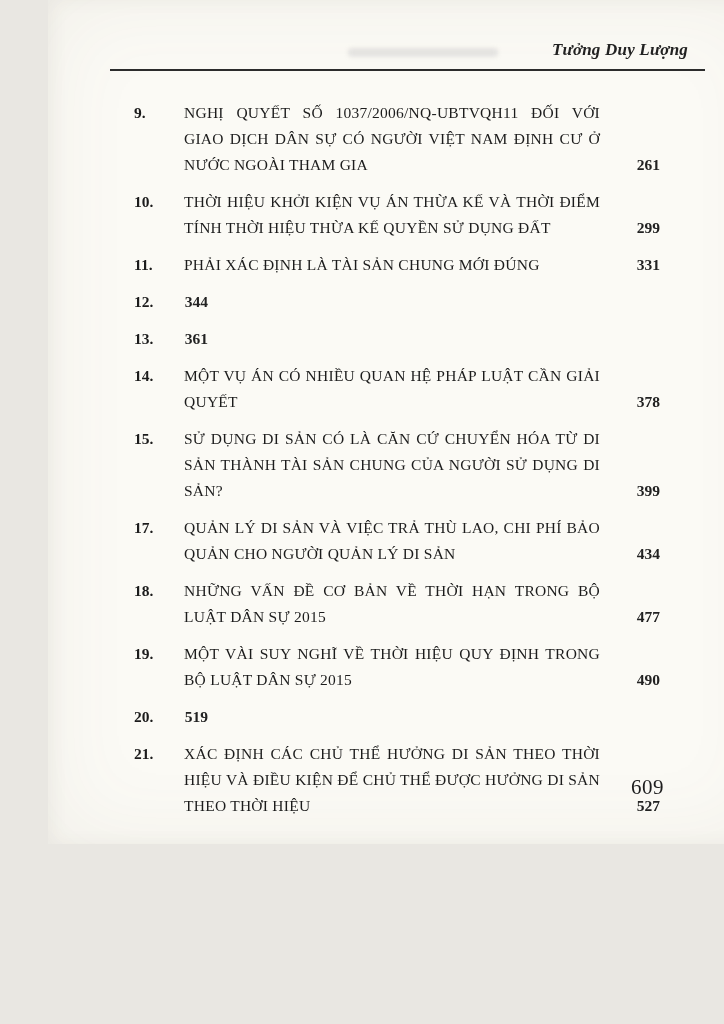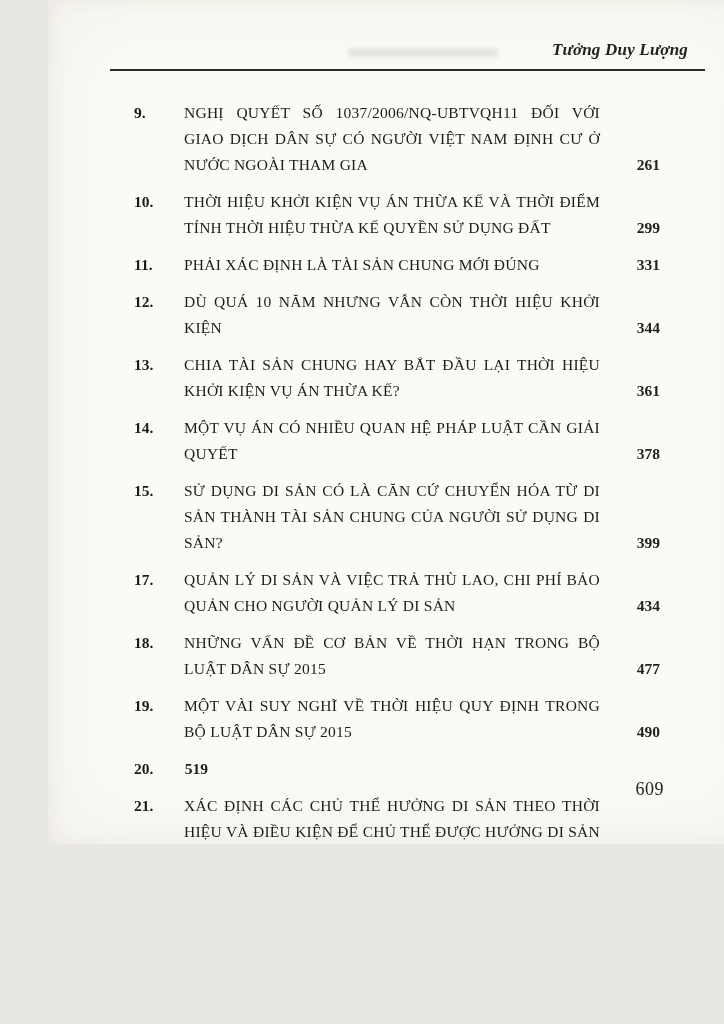--- a/index.html
+++ b/index.html
@@ -74,21 +74,21 @@
     width: 46px;
     text-align: right;
     align-self: flex-end;
     font-weight: 700;
     font-size: 15.5px;
     color: #222;
   }
   .footer {
     position: absolute;
     bottom: 44px; right: 108px;
-    font-size: 18px;
+    font-size: 21px;
     letter-spacing: .5px;
     color: #1e1e1e;
   }
 </style>
 </head>
 <body>
 
 <div class="page">
 
   <span class="smudge"></span>
@@ -114,27 +114,25 @@
     </div>
 
     <div class="entry">
       <span class="num">11.</span>
       <span class="title">PHẢI XÁC ĐỊNH LÀ TÀI SẢN CHUNG MỚI ĐÚNG</span>
       <span class="pg">331</span>
     </div>
 
     <div class="entry">
       <span class="num">12.</span>
-      <span class="title">DÙ QUÁ 10 NĂM NHƯNG VẪN CÒN THỜI HIỆU KHỞI KIỆN</span>
       <span class="pg">344</span>
     </div>
 
     <div class="entry">
       <span class="num">13.</span>
-      <span class="title">CHIA TÀI SẢN CHUNG HAY BẮT ĐẦU LẠI THỜI HIỆU KHỞI KIỆN VỤ ÁN THỪA KẾ?</span>
       <span class="pg">361</span>
     </div>
 
     <div class="entry">
       <span class="num">14.</span>
       <span class="title">MỘT VỤ ÁN CÓ NHIỀU QUAN HỆ PHÁP LUẬT CẦN GIẢI QUYẾT</span>
       <span class="pg">378</span>
     </div>
 
     <div class="entry">

